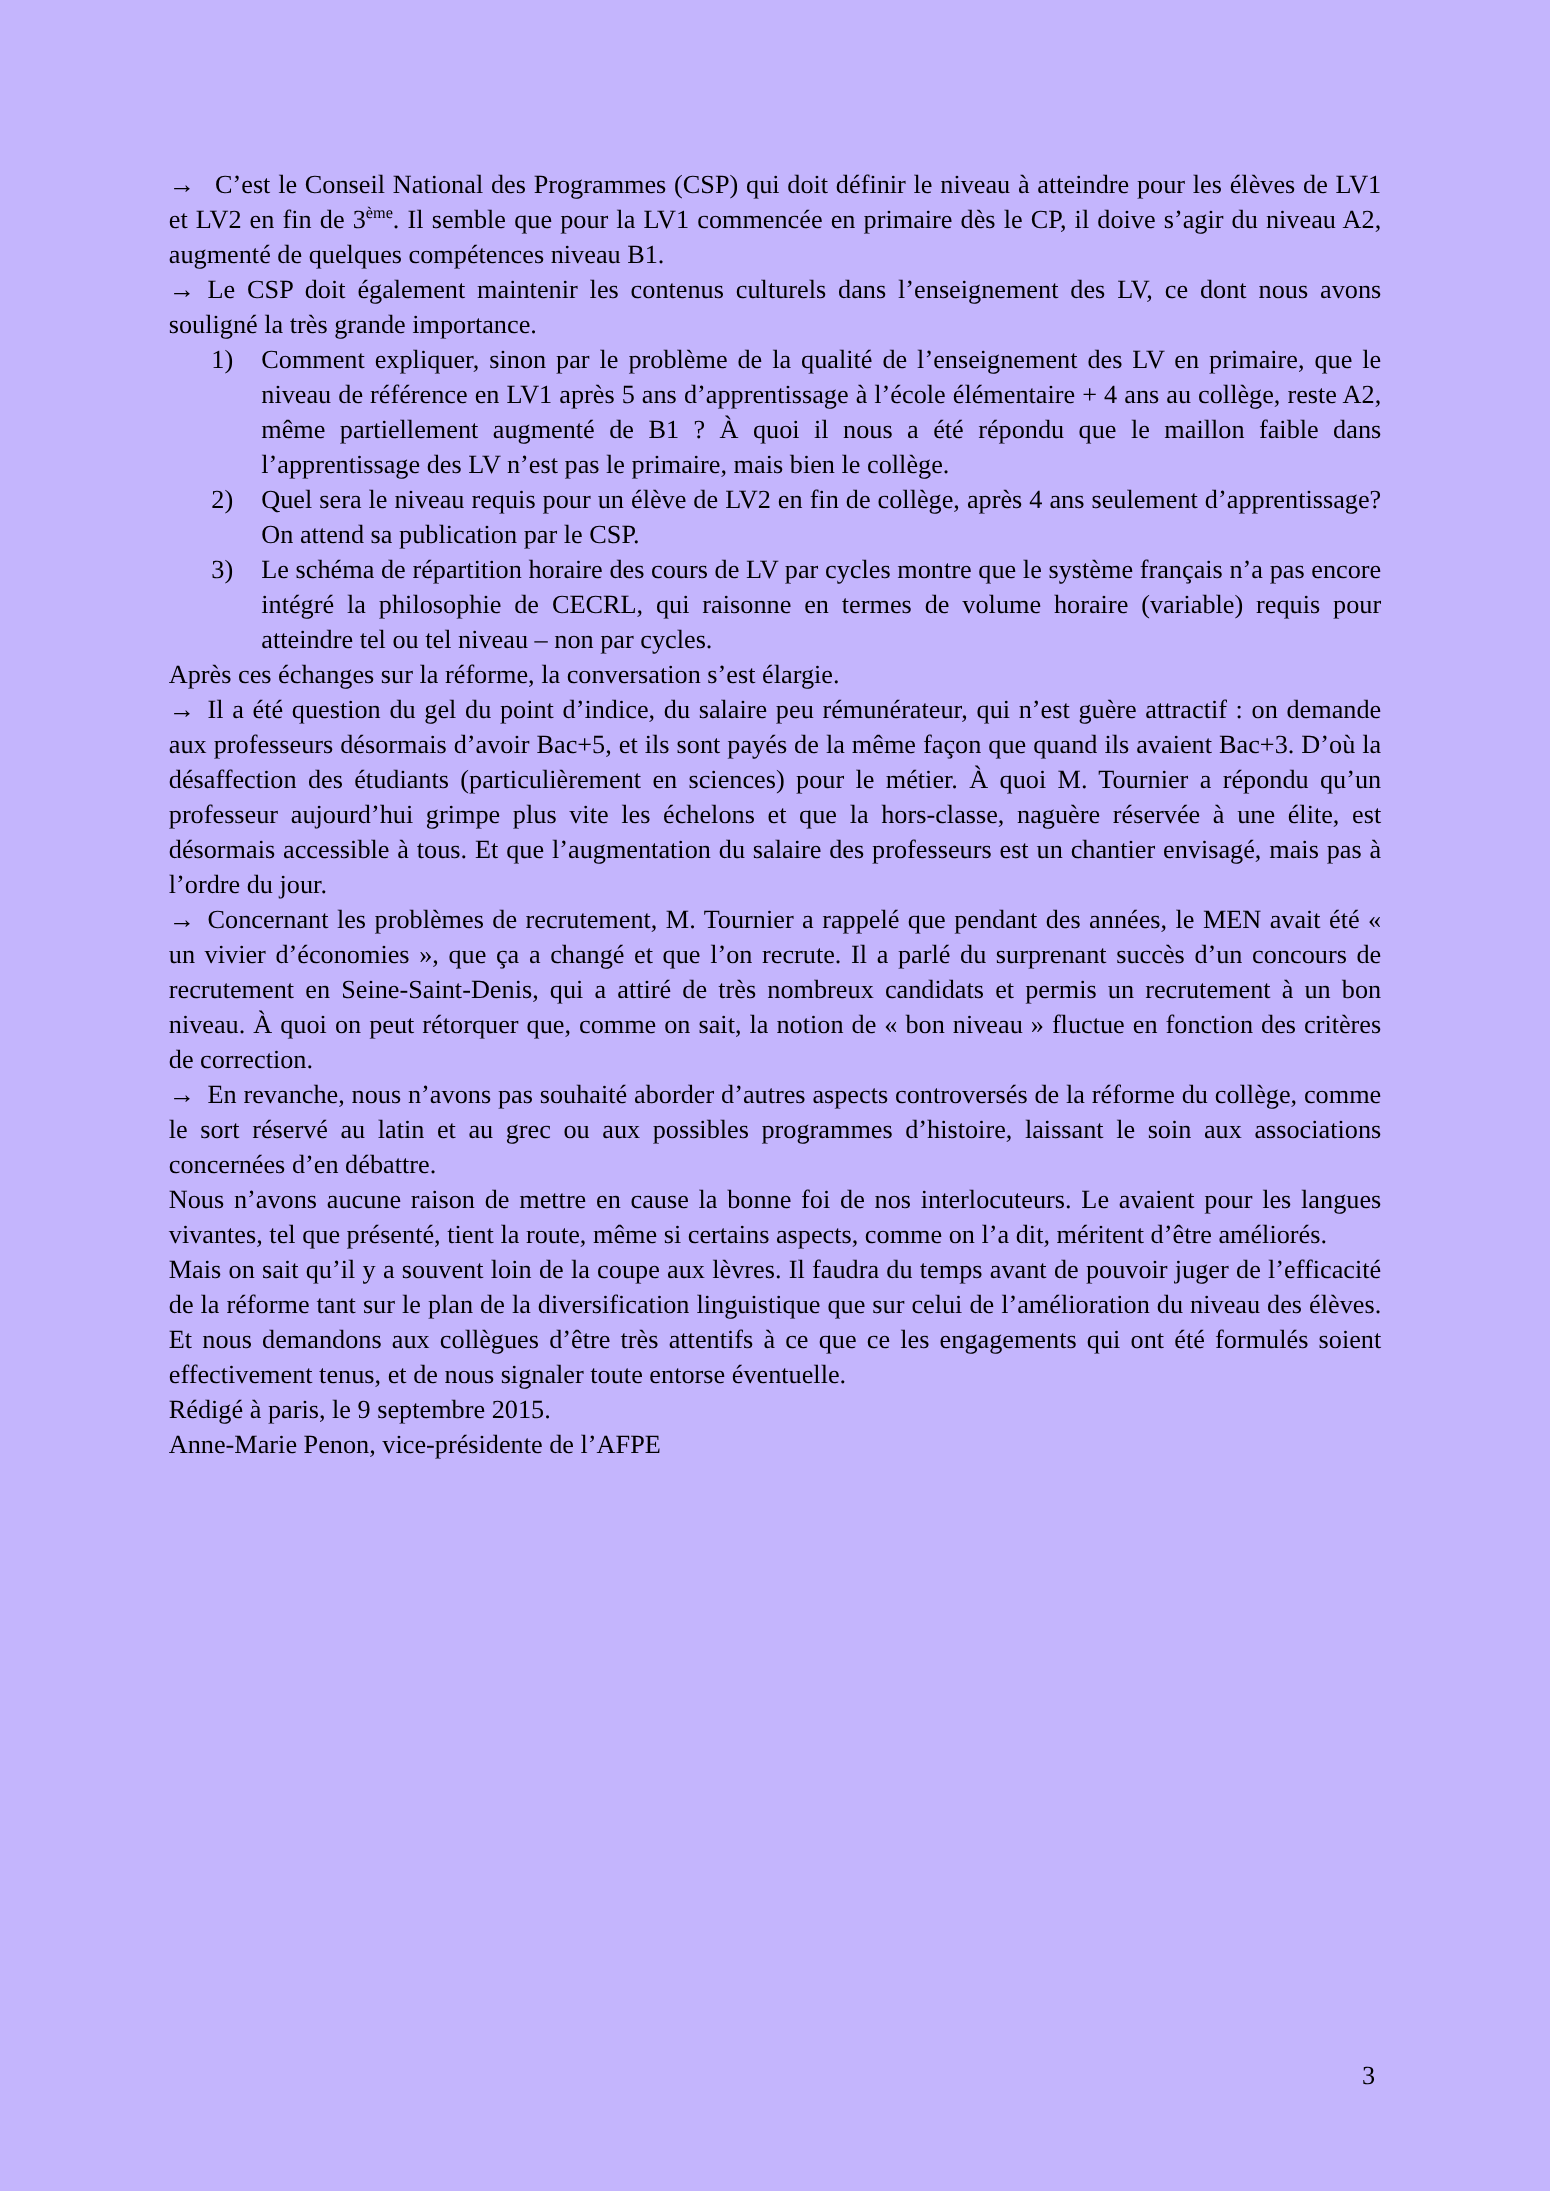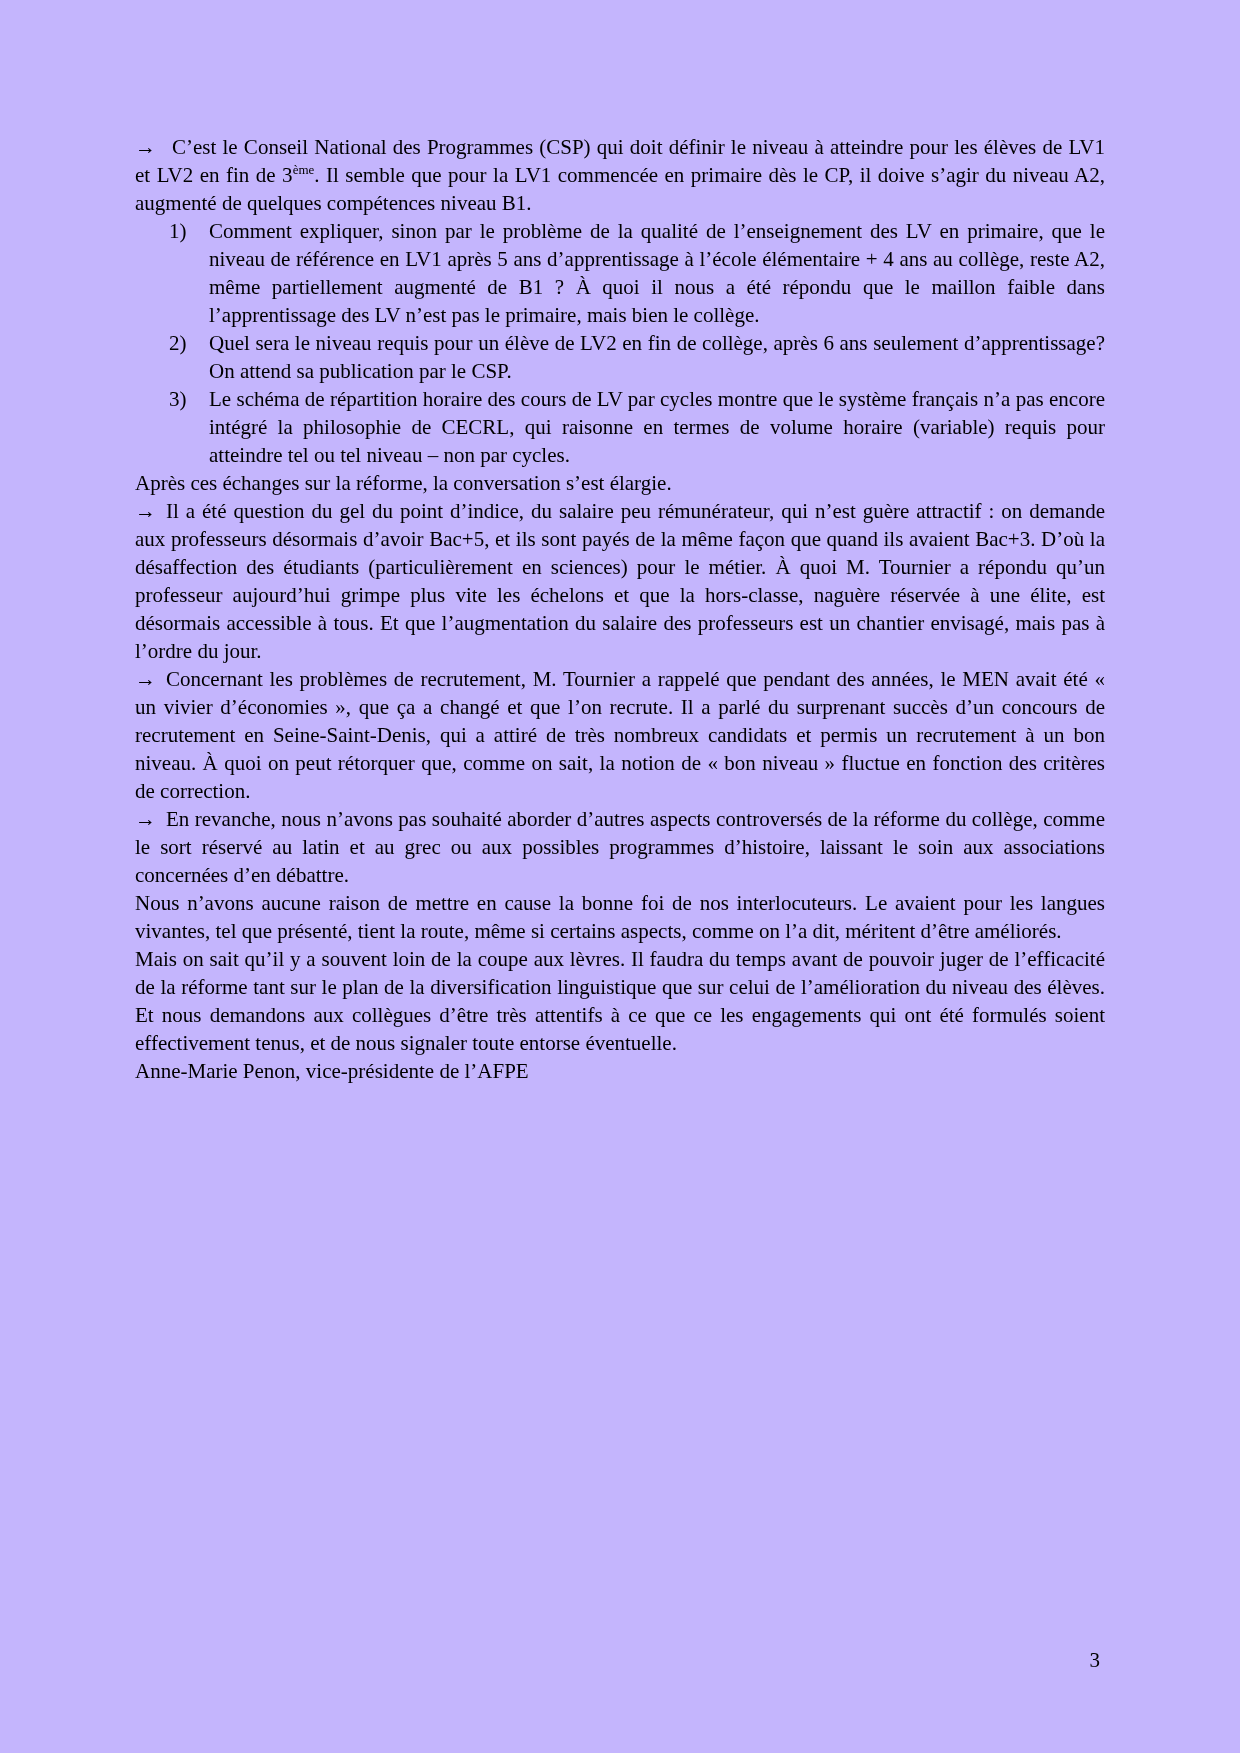--- a/index.html
+++ b/index.html
@@ -41,47 +41,49 @@
   }
 </style>
 </head>
 <body>
 
 <div class="page">
   <div class="content">
 
     <p class="doc"><span class="arrow arrow-wide">→</span><span>C’est le Conseil National des Programmes (CSP) qui doit définir le niveau à atteindre pour les élèves de LV1 et LV2 en fin de 3</span><sup class="sup">ème</sup><span>. Il semble que pour la LV1 commencée en primaire dès le CP, il doive s’agir du niveau A2, augmenté de quelques compétences niveau B1.</span></p>
 
+    <p class="doc sp-1"><span class="arrow">→</span><span>Le CSP doit également maintenir les contenus culturels dans l’enseignement des LV, ce dont nous avons souligné la très grande importance.</span></p>
 
 
     <div class="remarks-list">
       <div class="li">
         <span class="num">1)</span>
         <span class="li-text">Comment expliquer, sinon par le problème de la qualité de l’enseignement des LV en primaire, que le niveau de référence en LV1 après 5 ans d’apprentissage à l’école élémentaire + 4 ans au collège, reste A2, même partiellement augmenté de B1 ? À quoi il nous a été répondu que le maillon faible dans l’apprentissage des LV n’est pas le primaire, mais bien le collège.</span>
       </div>
       <div class="li">
         <span class="num">2)</span>
-        <span class="li-text">Quel sera le niveau requis pour un élève de LV2 en fin de collège, après 6 ans seulement d’apprentissage? On attend sa publication par le CSP.</span>
+        <span class="li-text">Quel sera le niveau requis pour un élève de LV2 en fin de collège, après 4 ans seulement d’apprentissage? On attend sa publication par le CSP.</span>
       </div>
       <div class="li">
         <span class="num">3)</span>
         <span class="li-text">Le schéma de répartition horaire des cours de LV par cycles montre que le système français n’a pas encore intégré la philosophie de CECRL, qui raisonne en termes de volume horaire (variable) requis pour atteindre tel ou tel niveau – non par cycles.</span>
       </div>
     </div>
 
     <p class="doc sp-1">Après ces échanges sur la réforme, la conversation s’est élargie.</p>
 
     <p class="doc"><span class="arrow">→</span><span>Il a été question du gel du point d’indice, du salaire peu rémunérateur, qui n’est guère attractif : on demande aux professeurs désormais d’avoir Bac+5, et ils sont payés de la même façon que quand ils avaient Bac+3. D’où la désaffection des étudiants (particulièrement en sciences) pour le métier. À quoi M. Tournier a répondu qu’un professeur aujourd’hui grimpe plus vite les échelons et que la hors-classe, naguère réservée à une élite, est désormais accessible à tous. Et que l’augmentation du salaire des professeurs est un chantier envisagé, mais pas à l’ordre du jour.</span></p>
 
     <p class="doc"><span class="arrow">→</span><span>Concernant les problèmes de recrutement, M. Tournier a rappelé que pendant des années, le MEN avait été « un vivier d’économies », que ça a changé et que l’on recrute. Il a parlé du surprenant succès d’un concours de recrutement en Seine-Saint-Denis, qui a attiré de très nombreux candidats et permis un recrutement à un bon niveau. À quoi on peut rétorquer que, comme on sait, la notion de « bon niveau » fluctue en fonction des critères de correction.</span></p>
 
     <p class="doc"><span class="arrow">→</span><span>En revanche, nous n’avons pas souhaité aborder d’autres aspects controversés de la réforme du collège, comme le sort réservé au latin et au grec ou aux possibles programmes d’histoire, laissant le soin aux associations concernées d’en débattre.</span></p>
 
     <p class="doc sp-1">Nous n’avons aucune raison de mettre en cause la bonne foi de nos interlocuteurs. Le avaient pour les langues vivantes, tel que présenté, tient la route, même si certains aspects, comme on l’a dit, méritent d’être améliorés.</p>
 
     <p class="doc">Mais on sait qu’il y a souvent loin de la coupe aux lèvres. Il faudra du temps avant de pouvoir juger de l’efficacité de la réforme tant sur le plan de la diversification linguistique que sur celui de l’amélioration du niveau des élèves. Et nous demandons aux collègues d’être très attentifs à ce que ce les engagements qui ont été formulés soient effectivement tenus, et de nous signaler toute entorse éventuelle.</p>
 
+    <p class="doc sp-2">Rédigé à paris, le 9 septembre 2015.</p>
     <p class="doc">Anne-Marie Penon, vice-présidente de l’AFPE</p>
 
   </div>
 
   <div class="page-number">3</div>
 </div>
 
 </body></html>

